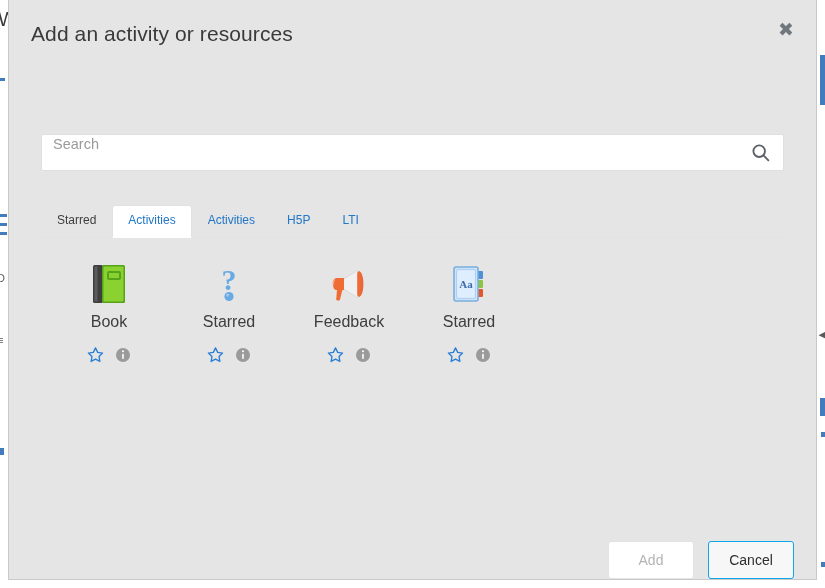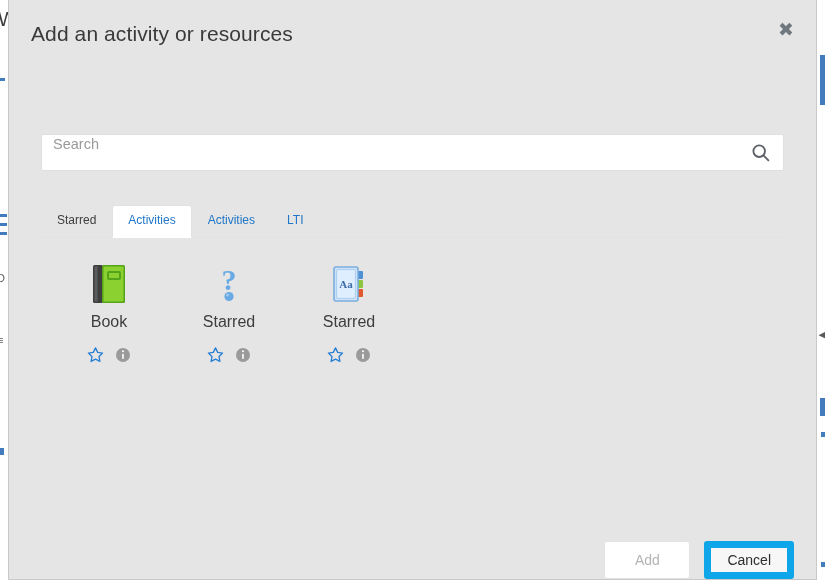--- a/index.html
+++ b/index.html
@@ -208,21 +208,21 @@
     padding: 0 16px;
   }
   #add-btn {
     background: #ffffff;
     border: 1px solid #e3e3e3;
     color: #b4b4b4;
     cursor: default;
   }
   #cancel-btn {
     background: #f7f7f7;
-    border: 7px solid #0ea5e9;
+    border: 1px solid #0ea5e9;
     color: #2e2e2e;
   }
 </style>
 </head>
 <body>
 
 <div id="page-bg">
   <div class="bg-text" style="left:-2px; top:8px; font-size:20px; color:#3a3a3a;">W</div>
   <div class="bg-frag" style="left:0px; top:78px; width:5px; height:3px;"></div>
   <div class="bg-frag" style="left:0px; top:214px; width:7px; height:3px;"></div>
@@ -253,20 +253,21 @@
       <svg id="search-icon" viewBox="0 0 24 24" fill="none" stroke="currentColor" stroke-width="2.1">
         <circle cx="10.5" cy="10.5" r="6.6"></circle>
         <line x1="15.4" y1="15.4" x2="21" y2="21" stroke-linecap="round"></line>
       </svg>
     </div>
 
     <div id="tabs">
       <div class="tab active">Starred</div>
       <div class="tab hovered">Activities</div>
       <div class="tab">Activities</div>
+      <div class="tab">H5P</div>
       <div class="tab">LTI</div>
     </div>
 
     <div id="activity-grid">
 
       <div class="activity-card">
         <div class="activity-icon">
           <svg width="40" height="42" viewBox="0 0 40 42">
             <rect x="4" y="2" width="10" height="38" rx="1.5" fill="#3e3e3e"></rect>
             <rect x="5.5" y="3.5" width="3" height="35" fill="#5c5c5c"></rect>
@@ -302,20 +303,43 @@
             <polygon points="12,2.6 15.1,9 22,10 17,14.9 18.2,21.8 12,18.5 5.8,21.8 7,14.9 2,10 8.9,9" stroke-linejoin="round"></polygon>
           </svg>
           <svg class="info-icon" viewBox="0 0 24 24">
             <circle cx="12" cy="12" r="10.5" fill="#9a9a9a"></circle>
             <rect x="10.8" y="10" width="2.4" height="8" rx="1" fill="#fff"></rect>
             <circle cx="12" cy="6.5" r="1.5" fill="#fff"></circle>
           </svg>
         </div>
       </div>
 
+      <div class="activity-card">
+        <div class="activity-icon">
+          <svg width="42" height="42" viewBox="0 0 42 42">
+            <path d="M31 9 L31 33 C31 34.5 29.6 35 28.6 34 L14 25 L14 17 L28.6 8 C29.6 7 31 7.5 31 9 Z" fill="#f0f0f0" stroke="#d6d6d6" stroke-width="0.8"></path>
+            <path d="M31 8.5 C33.6 8.5 35.4 14 35.4 21 C35.4 28 33.6 33.5 31 33.5 Z" fill="#e8663a"></path>
+            <rect x="29.2" y="8.2" width="3.4" height="25.6" rx="1.7" fill="#ef6c35"></rect>
+            <path d="M8.5 15 L16 15 L16 27 L8.5 27 C6.2 27 5 25 5 21 C5 17 6.2 15 8.5 15 Z" fill="#ef6c35"></path>
+            <path d="M9 26.5 L14.5 26.5 L12 36.5 C11.6 38 9 38 8.2 36.5 Z" fill="#ef6c35"></path>
+            <path d="M6.3 16.8 C5.4 18 5.2 19.5 5.3 21" stroke="#f6a583" stroke-width="1.6" fill="none" stroke-linecap="round"></path>
+          </svg>
+        </div>
+        <div class="activity-label">Feedback</div>
+        <div class="card-actions">
+          <svg class="star-icon" viewBox="0 0 24 24" fill="none" stroke="currentColor" stroke-width="1.9">
+            <polygon points="12,2.6 15.1,9 22,10 17,14.9 18.2,21.8 12,18.5 5.8,21.8 7,14.9 2,10 8.9,9" stroke-linejoin="round"></polygon>
+          </svg>
+          <svg class="info-icon" viewBox="0 0 24 24">
+            <circle cx="12" cy="12" r="10.5" fill="#9a9a9a"></circle>
+            <rect x="10.8" y="10" width="2.4" height="8" rx="1" fill="#fff"></rect>
+            <circle cx="12" cy="6.5" r="1.5" fill="#fff"></circle>
+          </svg>
+        </div>
+      </div>
 
       <div class="activity-card">
         <div class="activity-icon">
           <svg width="40" height="42" viewBox="0 0 40 42">
             <rect x="26" y="8" width="8" height="8" rx="1" fill="#4f8fd4"></rect>
             <rect x="26" y="17" width="8" height="8" rx="1" fill="#8cc63f"></rect>
             <rect x="26" y="26" width="8" height="8" rx="1" fill="#e0582c"></rect>
             <rect x="5" y="4" width="24" height="34" rx="2" fill="#cfe2f7" stroke="#7aaede" stroke-width="1.6"></rect>
             <rect x="7.6" y="6.6" width="18.8" height="28.8" rx="1.4" fill="#dfeeff" stroke="#a9cdf0" stroke-width="1"></rect>
             <text x="17" y="25" font-family="'Liberation Serif', serif" font-size="11" font-weight="bold" fill="#3b6aa8" text-anchor="middle">Aa</text>

